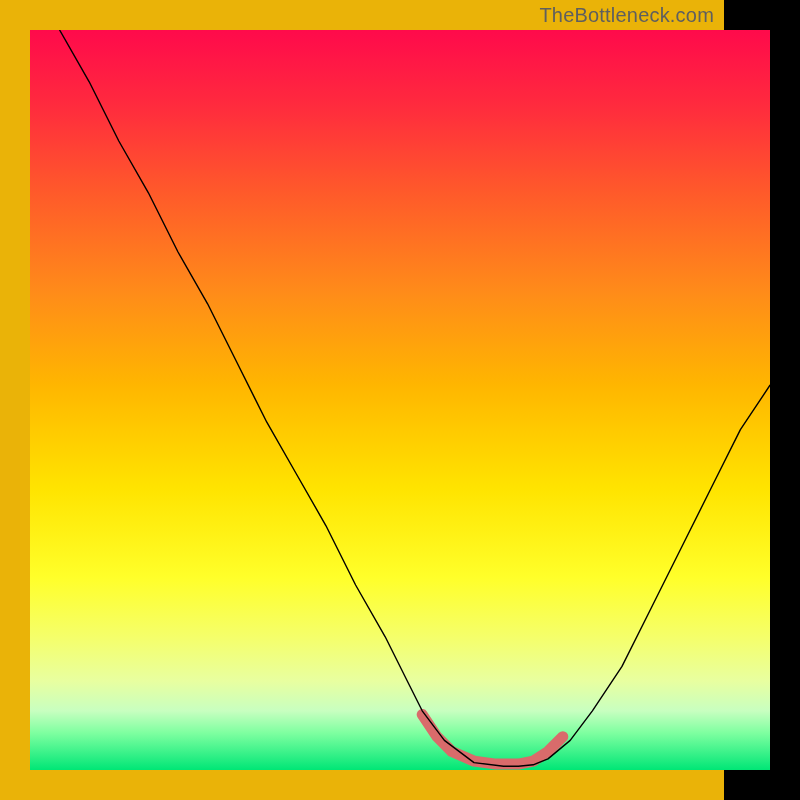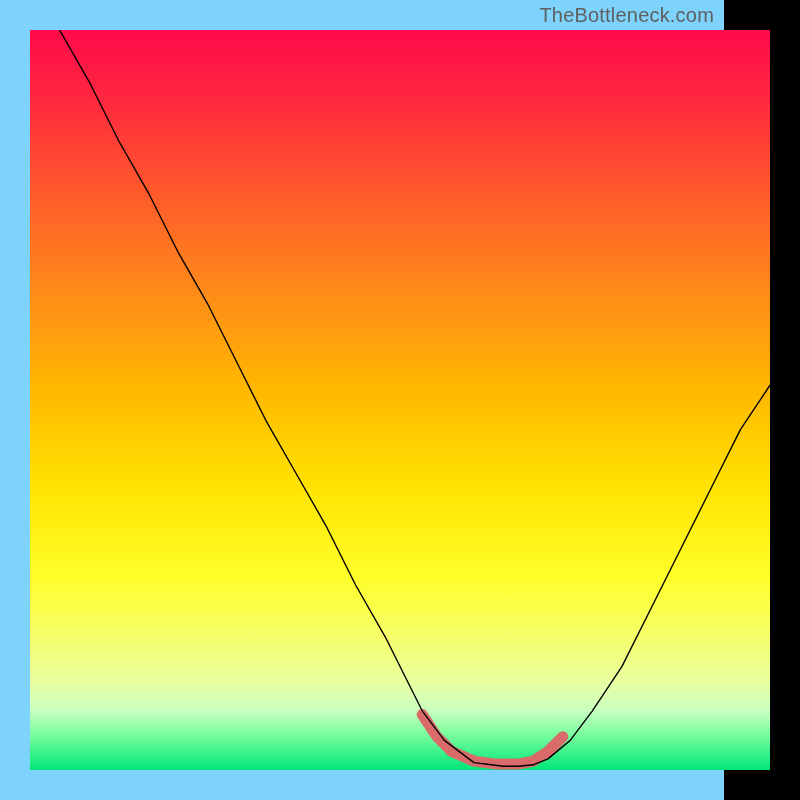--- a/index.html
+++ b/index.html
@@ -8,21 +8,21 @@
     width: 800px;
     height: 800px;
     overflow: hidden;
     background: #000;
     font-family: Arial, Helvetica, sans-serif;
   }
   .frame {
     position: relative;
     width: 724px;
     height: 800px;
-    background: #7dd3fc;
+    background: #eab308;
   }
   .plot-area {
     position: absolute;
     left: 30px;
     top: 30px;
     width: 740px;
     height: 740px;
     overflow: hidden;
   }
   .gradient-bg {

